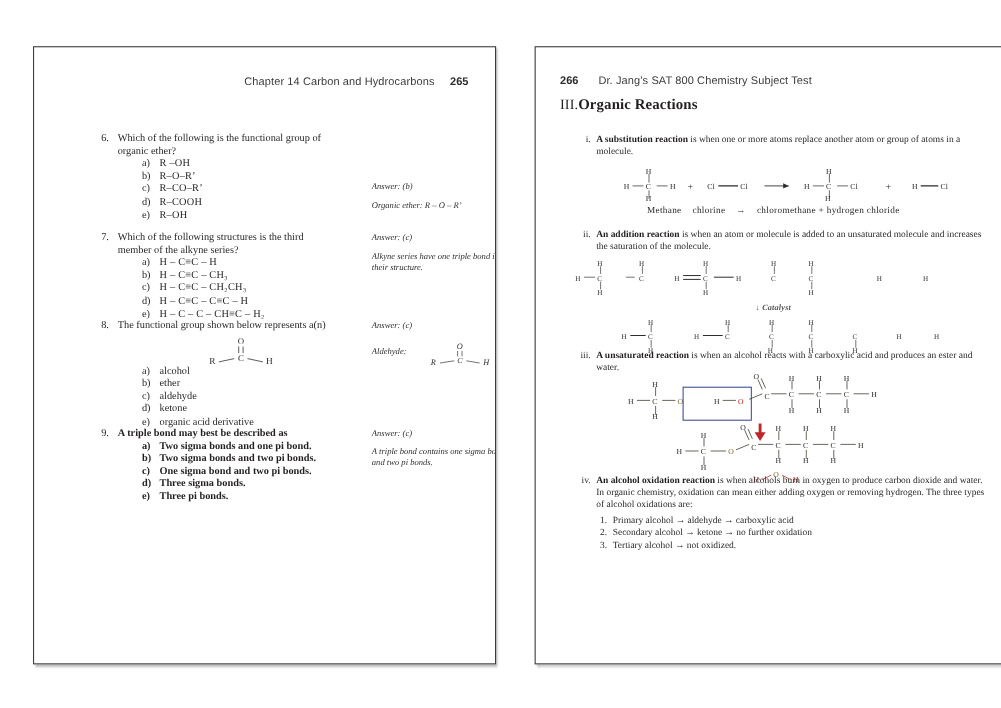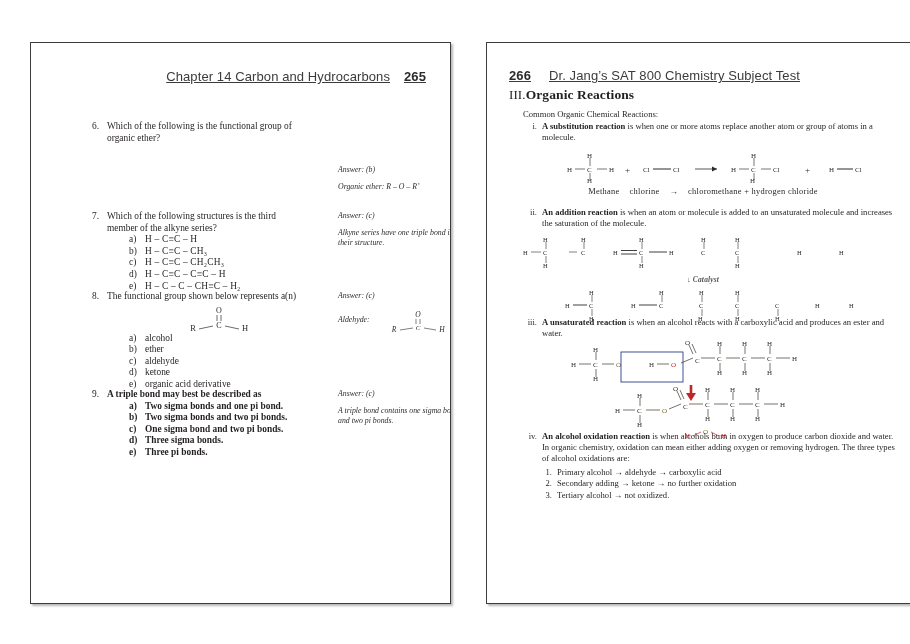--- a/index.html
+++ b/index.html
@@ -25,25 +25,24 @@
     border: 1px solid #3c3c3c;
     box-shadow: 2px 2px 2px rgba(0,0,0,0.28);
     overflow: hidden;
   }
   .page-left  { left: 30px;  top: 42px; width: 419px; height: 560px; }
   .page-right { left: 458px; top: 42px; width: 431px; height: 560px; margin-left: 28px; }
 
   
   .hdr {
     font-family: "Liberation Sans", sans-serif;
-    font-size: 13px;
+    font-size: 10px;
     color: #3b3b3b;
     letter-spacing: 0.1px;
     white-space: nowrap;
-    text-decoration: underline;
   }
   .hdr-left {
     position: absolute;
     right: 24px; top: 26px;
     text-align: right;
   }
   .hdr-left .pg { margin-left: 14px; font-weight: bold; color: #2b2b2b; }
   .hdr-right {
     position: absolute;
     left: 22px; top: 25px;
@@ -177,20 +176,27 @@
 
     <div class="hdr hdr-left">
       <span>Chapter 14   Carbon and Hydrocarbons</span><span class="pg">265</span>
     </div>
 
     <div class="qblock" style="top:78px;">
       <div class="qrow">
         <div class="qnum">6.</div>
         <div class="qbody">
           <div class="qstem">Which of the following is the functional group of organic ether?</div>
+          <ul class="choices">
+            <li><span class="lbl">a)</span><span class="chem">R –OH</span></li>
+            <li><span class="lbl">b)</span><span class="chem">R–O–R’</span></li>
+            <li><span class="lbl">c)</span><span class="chem">R–CO–R’</span></li>
+            <li><span class="lbl">d)</span><span class="chem">R–COOH</span></li>
+            <li><span class="lbl">e)</span><span class="chem">R–OH</span></li>
+          </ul>
         </div>
       </div>
       <div class="ansbox" style="top:0;margin-top:44px;">
         <div class="a1">Answer: (b)</div>
         <div>Organic ether: R – O – R’</div>
       </div>
     </div>
 
     <div class="qblock" style="top:168px;">
       <div class="qrow">
@@ -285,23 +291,20 @@
     <div class="hdr hdr-right">
       <span class="pg">266</span><span>Dr. Jang’s SAT 800 Chemistry Subject Test</span>
     </div>
 
     <div class="rp" style="top:44px;">
       <div class="sec-title">
         <span class="rn">III.</span><span>Organic Reactions</span>
       </div>
     </div>
 
-    <div class="rp" style="top:66px;">
-      <div class="lead">Common Organic Chemical Reactions:</div>
-    </div>
 
     <div class="rp" style="top:78px;">
       <div class="rlist">
         <div class="ritem">
           <div class="rmark">i.</div>
           <div class="rtext">
             <b>A substitution reaction</b><span> is when one or more atoms replace another atom or group of atoms in a molecule.</span>
           </div>
         </div>
       </div>
@@ -558,21 +561,21 @@
     </div>
 
     <div class="rp" style="top:388px;">
       <div class="rlist">
         <div class="ritem">
           <div class="rmark">iv.</div>
           <div class="rtext">
             <b>An alcohol oxidation reaction</b><span> is when alcohols burn in oxygen to produce carbon dioxide and water. In organic chemistry, oxidation can mean either adding oxygen or removing hydrogen. The three types of alcohol oxidations are:</span>
             <ul class="numlist">
               <li><span class="n">1.</span><span>Primary alcohol → aldehyde → carboxylic acid</span></li>
-              <li><span class="n">2.</span><span>Secondary adding → ketone → no further oxidation</span></li>
+              <li><span class="n">2.</span><span>Secondary alcohol → ketone → no further oxidation</span></li>
               <li><span class="n">3.</span><span>Tertiary alcohol → not oxidized.</span></li>
             </ul>
           </div>
         </div>
       </div>
     </div>
 
   </div>
 </div>
 

